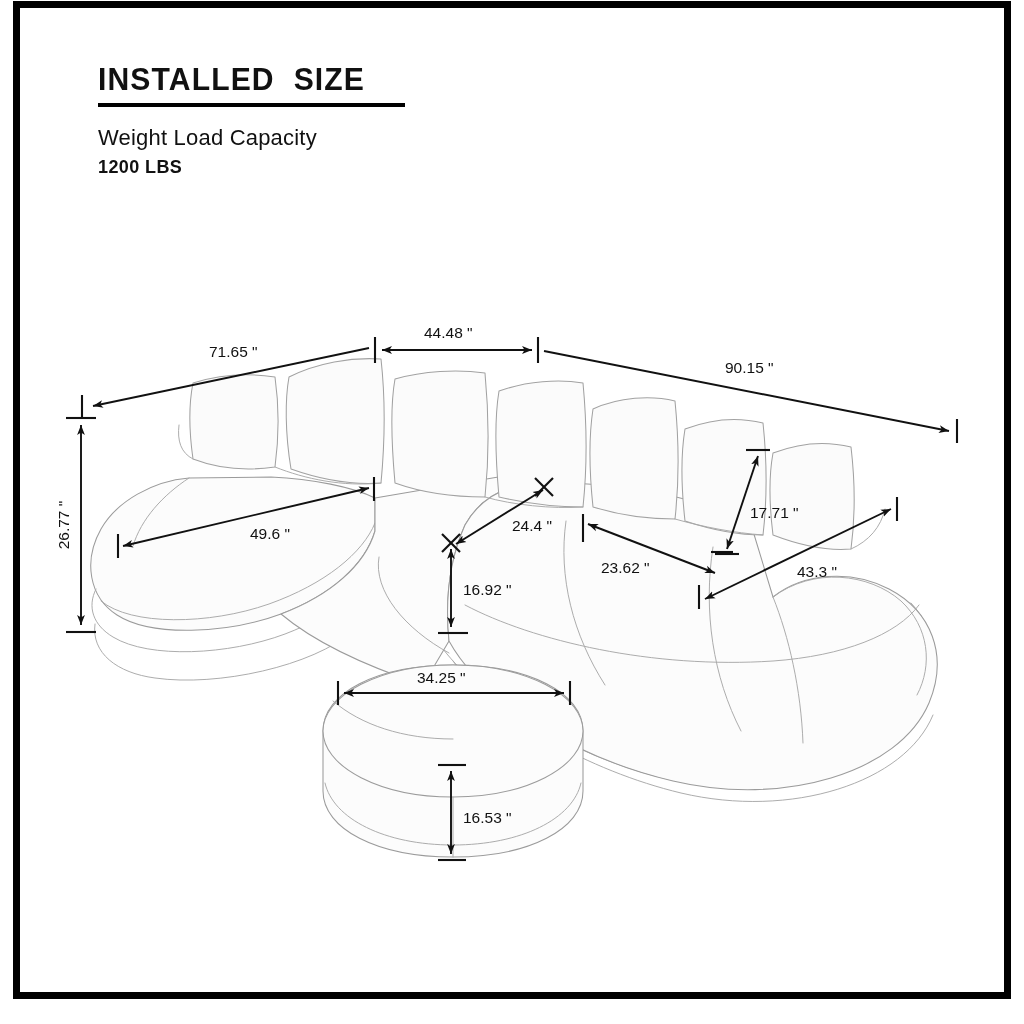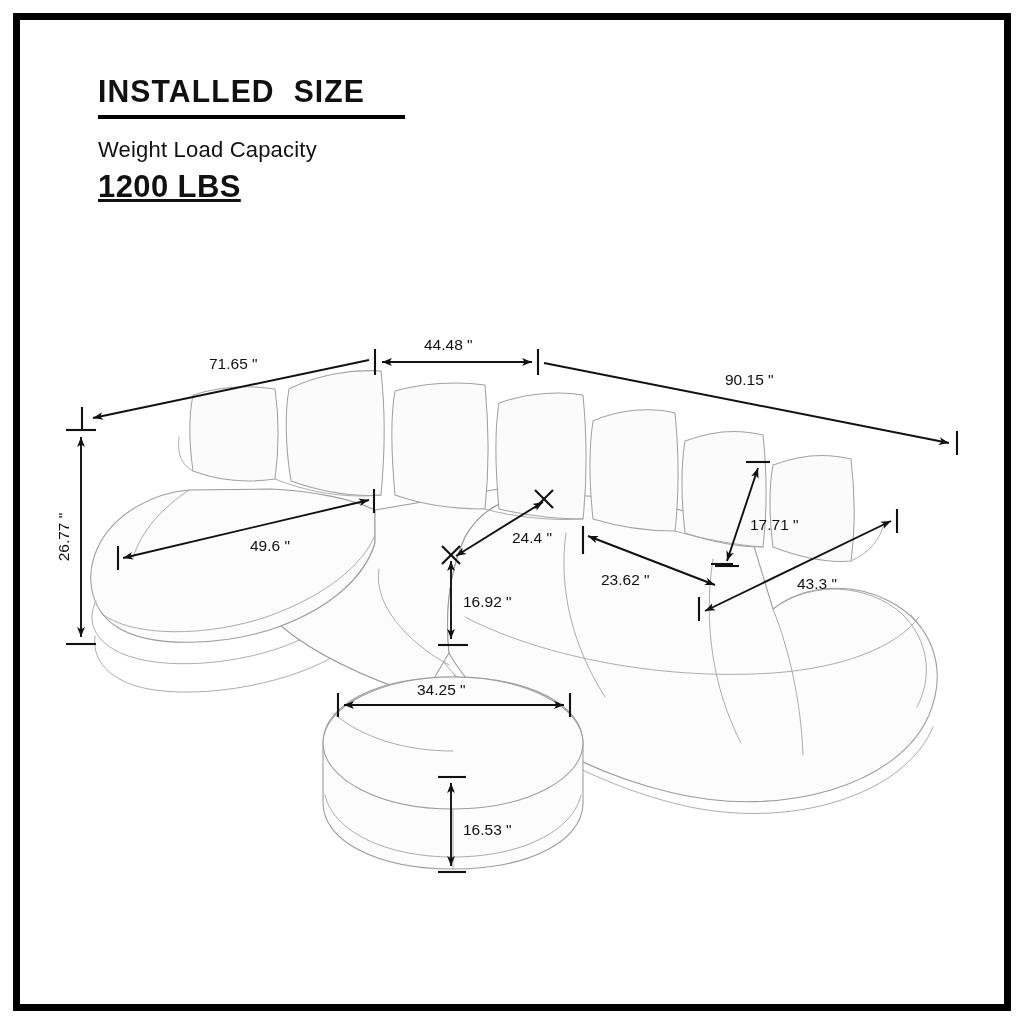--- a/index.html
+++ b/index.html
@@ -3,41 +3,41 @@
 <meta charset="utf-8">
 <title>Installed Size Diagram</title>
 <style>
   html,body{margin:0;padding:0;background:#ffffff;}
   body{
     width:1024px;height:1024px;position:relative;overflow:hidden;
     font-family:"Liberation Sans","DejaVu Sans",sans-serif;
     color:#111;
   }
   #frame{
-    position:absolute;left:13px;top:13px;
+    position:absolute;left:13px;top:1px;
     width:998px;height:998px;
     border:7px solid #000;
     box-sizing:border-box;
     background:#fff;
   }
   #titleblock{position:absolute;left:78px;top:55px;}
   .title{
     font-size:32px;font-weight:bold;letter-spacing:1.2px;
     line-height:1.05;white-space:pre;margin:0;
     font-stretch:condensed;
     transform:scaleX(0.94);transform-origin:left center;
   }
   .title-rule{
     width:307px;height:4px;background:#000;margin-top:6px;
   }
   .subtitle{
     font-size:22px;font-weight:400;margin-top:18px;letter-spacing:.2px;
   }
   .capacity{
-    font-size:31px;font-weight:bold;margin-top:6px;letter-spacing:.4px;text-decoration:underline;
+    font-size:18px;font-weight:bold;margin-top:6px;letter-spacing:.4px;
   }
   svg{position:absolute;left:0;top:0;}
   .dimtext{
     font-family:"Liberation Sans","DejaVu Sans",sans-serif;
     font-size:15.5px;fill:#111;font-weight:400;
   }
   .sofa-line{fill:#fcfcfc;stroke:#9b9b9b;stroke-width:1.05;
     stroke-linejoin:round;stroke-linecap:round;}
   .sofa-line2{fill:none;stroke:#a8a8a8;stroke-width:0.95;
     stroke-linejoin:round;stroke-linecap:round;}

